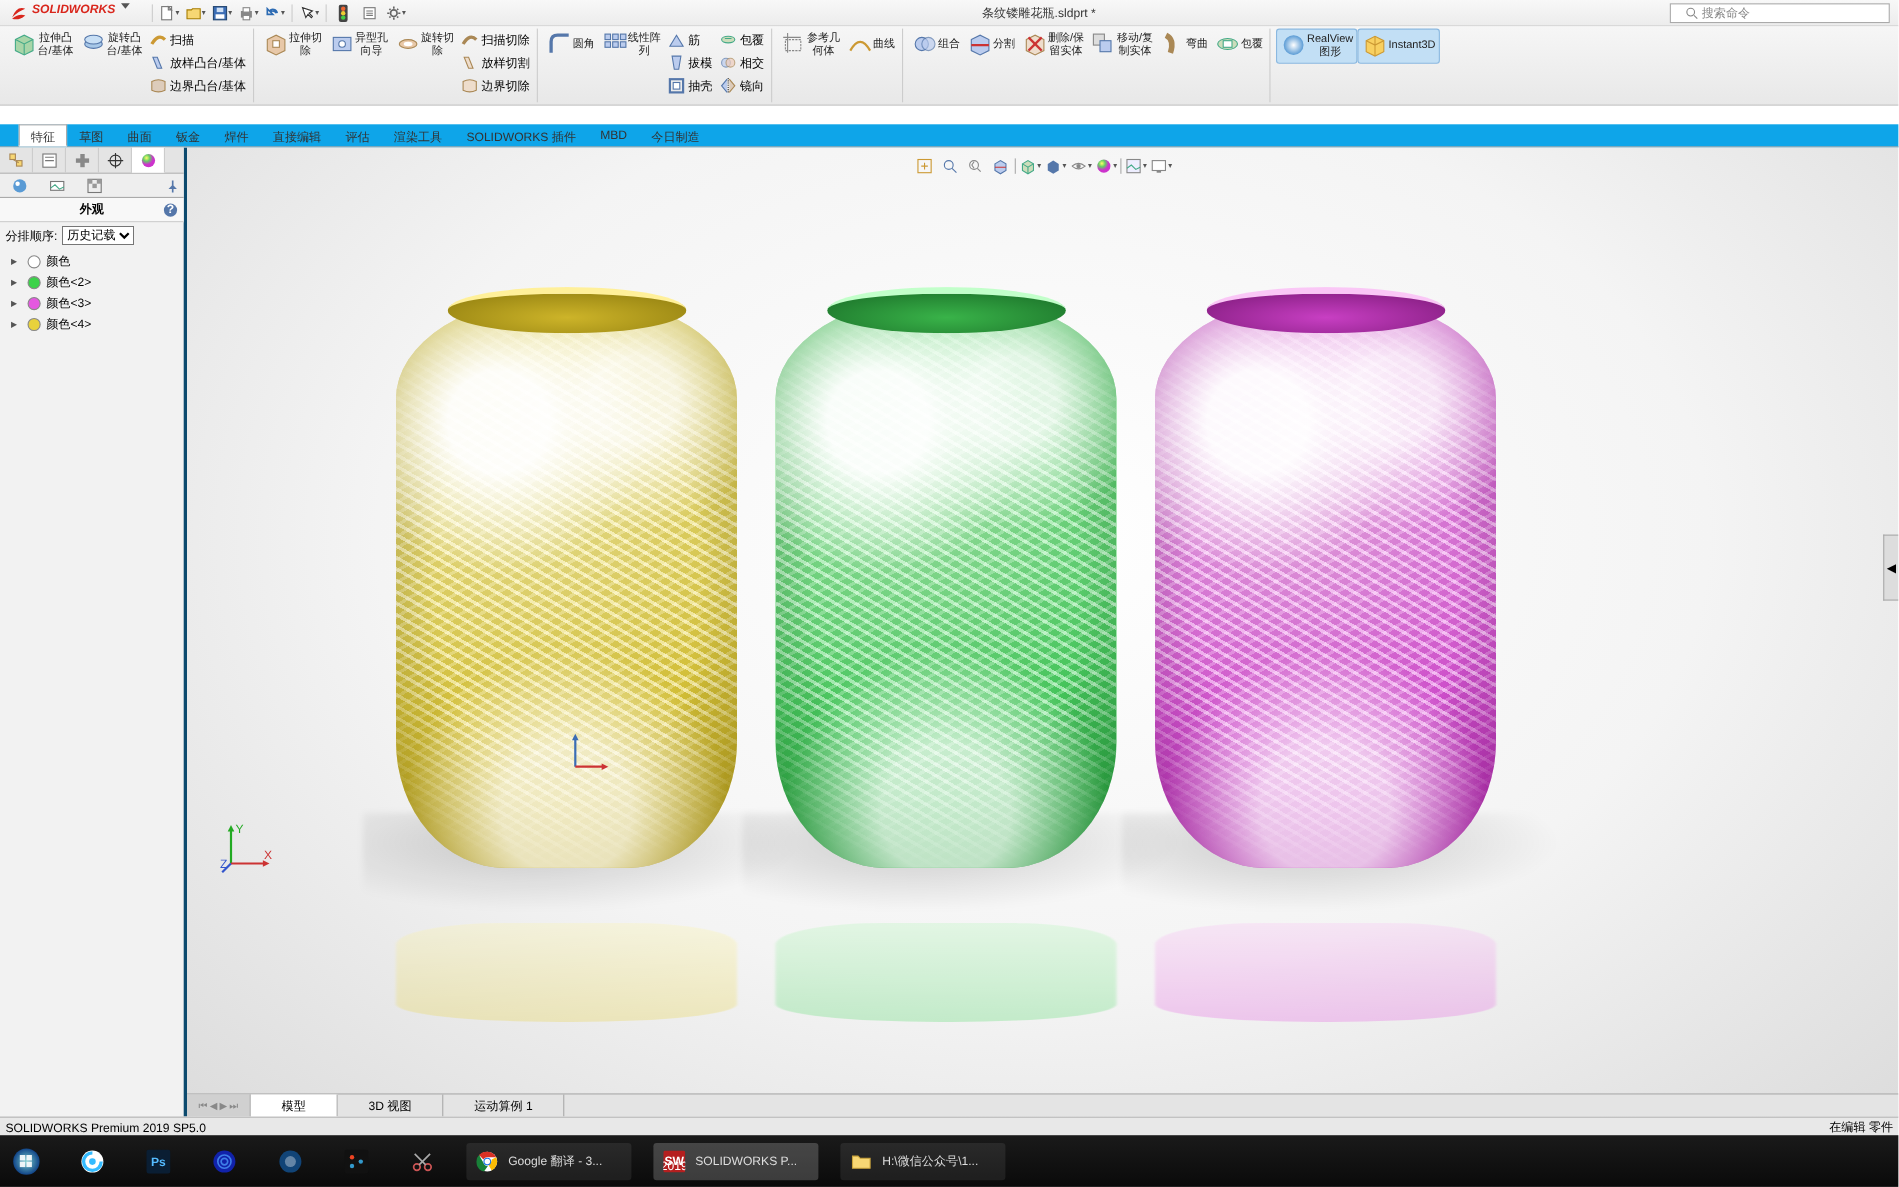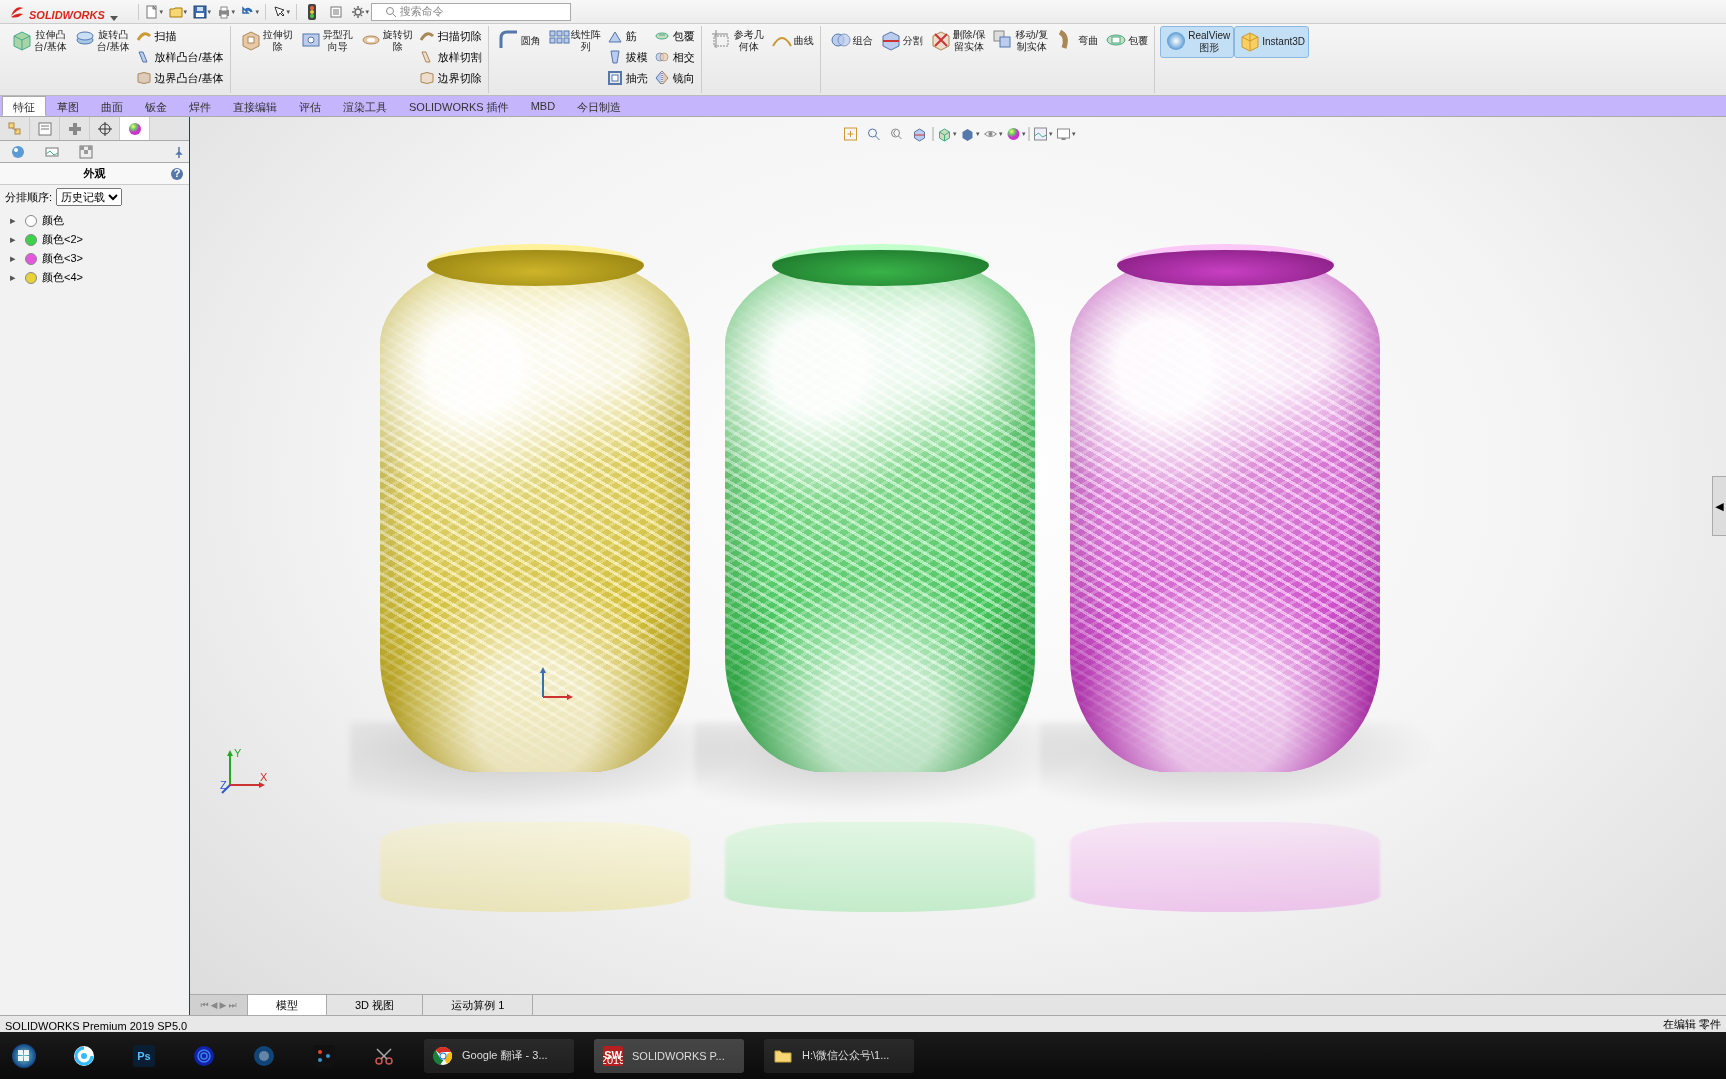--- a/index.html
+++ b/index.html
@@ -1,20 +1,20 @@
 <!DOCTYPE html>
 <html><head>
 <meta charset="utf-8">
 <style>
 * { margin: 0; padding: 0; box-sizing: border-box; font-family: "Microsoft YaHei", Arial, sans-serif; font-size: 11px; }
 body { width: 1726px; height: 1079px; background: #fff; overflow: hidden; display: flex; flex-direction: column; }
 
 
 .title-bar { height: 24px; background: linear-gradient(#f8f8f8,#ececec); display: flex; align-items: center; border-bottom: 1px solid #ccc; }
-.logo { color: #d9261c; font-weight: bold; font-style: italic; font-size: 14px; padding: 0 8px; display: flex; align-items: flex-end; gap: 3px; }
+.logo { color: #d9261c; font-weight: bold; font-style: italic; font-size: 14px; padding: 0 8px; display: flex; align-items: flex-start; gap: 3px; }
 .logo svg { flex-shrink: 0; }
 .logo-dd { width:0;height:0;border-left:4px solid transparent;border-right:4px solid transparent;border-top:5px solid #555; margin-left:2px;}
 .qat { display: flex; gap: 2px; margin-left: 10px; align-items: center; }
 .qat-item { width: 22px; height: 20px; display: flex; align-items:center; justify-content:center; cursor:pointer; border-radius:2px; }
 .qat-sep { width:1px; height:16px; background:#ccc; margin:0 2px; }
 .dd-arrow { font-size:7px; color:#555; margin-left:1px; }
 .doc-title { flex: 1; text-align: center; color: #333; font-size: 11px; }
 .search-box { width: 200px; height: 18px; border: 1px solid #aaa; margin-right: 8px; display:flex; align-items:center; padding:0 13px; background:#fff; color:#888; }
 .search-box svg { margin-right:3px; }
 
@@ -23,27 +23,27 @@
 .r-group { display:flex; align-items:flex-start; border-right:1px solid #ccc; padding:0 3px; }
 .r-btn-lg { display:flex; flex-direction:row; align-items:center; justify-content:flex-start; padding:2px 3px; cursor:pointer; border-radius:3px; text-align:center; line-height:1.2; min-width:38px; }
 .r-btn-lg.sel { background:#c2dff5; border:1px solid #8ab8e0; }
 .r-btn-lg .ico { width:24px; height:24px; display:flex; align-items:center; justify-content:center; margin-bottom:2px; }
 .r-btn-lg .lbl { font-size:10px; color:#222; white-space:pre-line; }
 .r-col { display:flex; flex-direction:column; gap:1px; }
 .r-btn-sm { display:flex; align-items:center; gap:3px; padding:1px 3px; cursor:pointer; border-radius:2px; font-size:10px; height:20px; }
 .r-btn-sm .ico { width:16px; height:16px; display:flex; align-items:center; justify-content:center; flex-shrink:0; }
 
 
-.cmd-tabs { height:21px; background:#c4b5fd; display:flex; border-bottom:1px solid #aaa; padding-left:2px; }
+.cmd-tabs { height:21px; background:#0ea5e9; display:flex; border-bottom:1px solid #aaa; padding-left:17px;margin-top:17px; }
 .cmd-tab { padding:3px 10px; cursor:pointer; border:1px solid transparent; font-size:11px; color:#333; }
 .cmd-tab.active { background:#fff; border:1px solid #aaa; border-bottom:1px solid #fff; }
 
 
 .main { flex:1; display:flex; position:relative; overflow:hidden; }
-.sidebar { width:190px; border-right:1px solid #0c4a6e; background:#f2f2f2; display:flex; flex-direction:column; }
+.sidebar { width:170px; border-right:3px solid #0c4a6e; background:#f2f2f2; display:flex; flex-direction:column; }
 .sb-tabs1 { height:24px; display:flex; background:#e4e4e4; border-bottom:1px solid #aaa; }
 .sb-tab1 { width:30px; display:flex; align-items:center; justify-content:center; cursor:pointer; border-right:1px solid #ccc; }
 .sb-tab1.active { background:#fff; }
 .sb-tabs2 { height:22px; display:flex; background:#eee; border-bottom:1px solid #aaa; align-items:center; padding:0 3px; gap:4px; }
 .sb-pin { margin-left:auto; }
 .sb-title { height:22px; display:flex; align-items:center; justify-content:center; font-weight:bold; background:#f8f8f8; border-bottom:1px solid #ccc; position:relative; }
 .sb-title .help { position:absolute; right:5px; cursor:pointer; }
 .sb-row { display:flex; align-items:center; padding:3px 5px; gap:4px; }
 .sb-row select { font-size:11px; height:18px; }
 .appear-item { display:flex; align-items:center; gap:5px; padding:2px 10px; cursor:pointer; }
@@ -181,20 +181,21 @@
             <line x1="11" y1="7" x2="13" y2="7"></line>
             <line x1="3" y1="3" x2="4" y2="4"></line>
             <line x1="10" y1="10" x2="11" y2="11"></line>
             <line x1="3" y1="11" x2="4" y2="10"></line>
             <line x1="10" y1="4" x2="11" y2="3"></line>
           </g>
         </svg>
         <span class="dd-arrow">▾</span>
       </div>
   </div>
+  <div class="doc-title">条纹镂雕花瓶.sldprt *</div>
   <div class="search-box">
     <svg width="12" height="12">
         <circle cx="5" cy="5" r="3.5" fill="none" stroke="#888"></circle>
         <line x1="8" y1="8" x2="11" y2="11" stroke="#888"></line>
       </svg>
     <span>搜索命令</span>
   </div>
 </div>
 
 <div class="ribbon">

